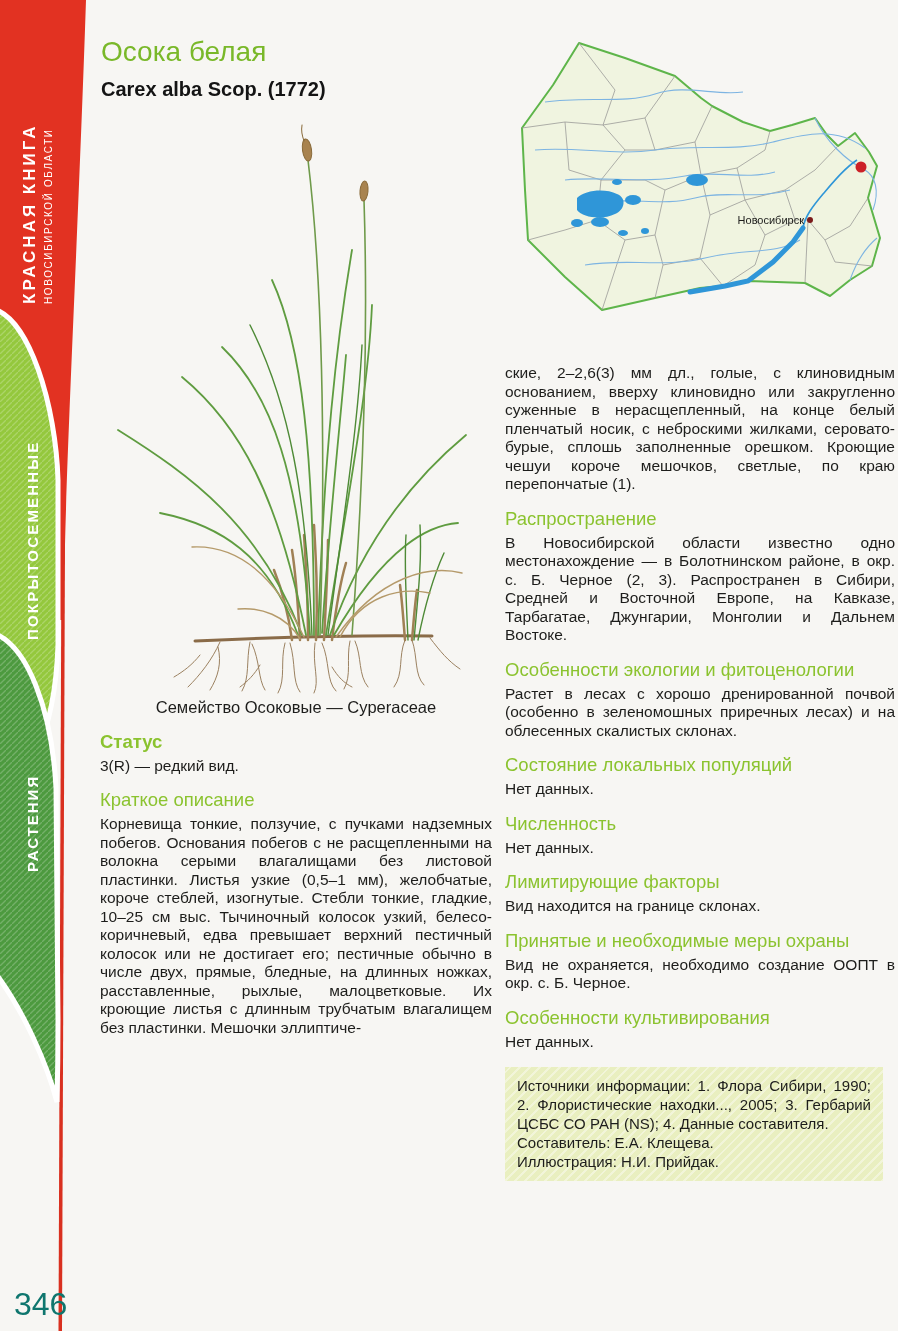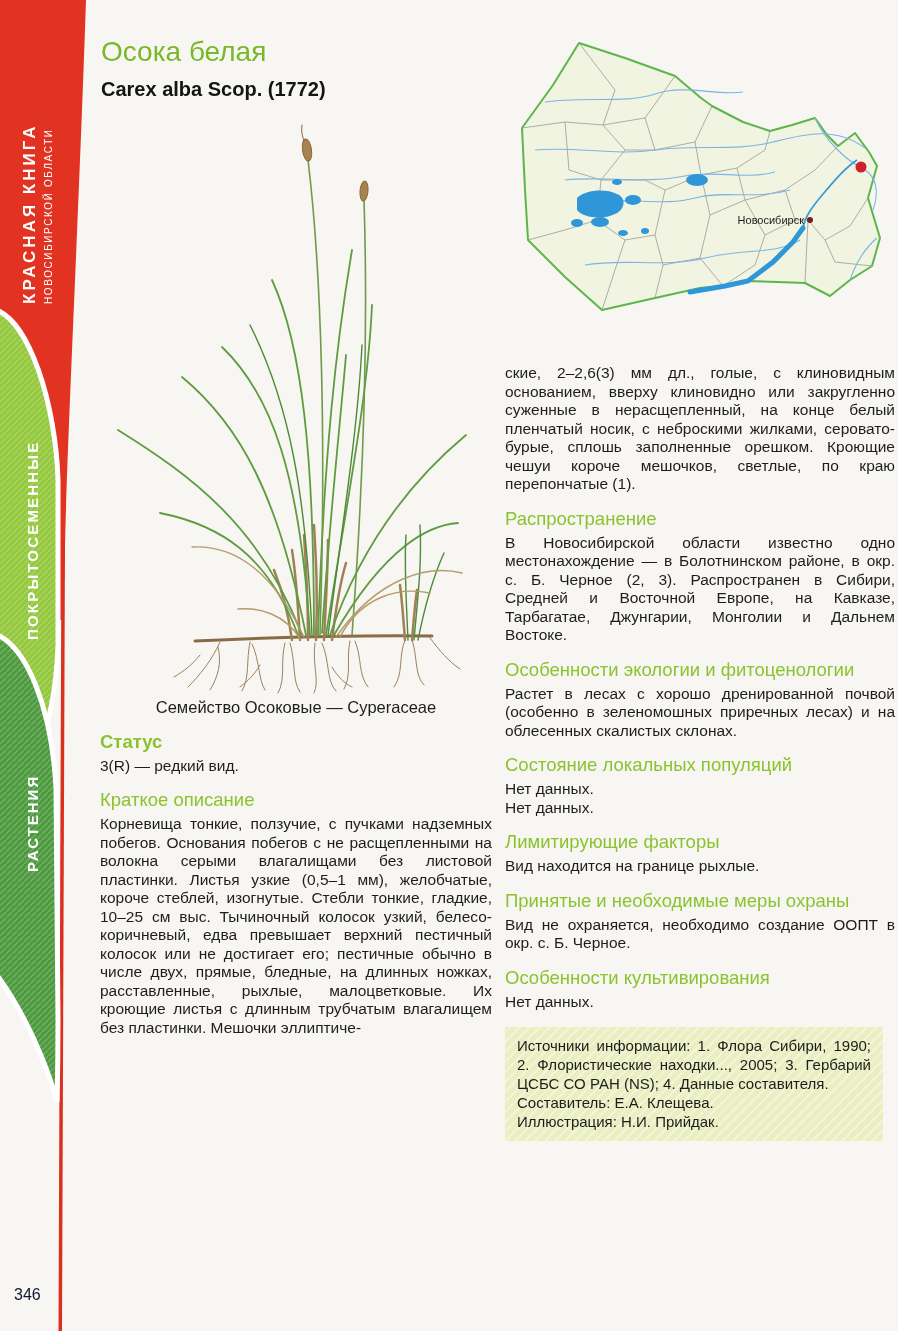--- a/index.html
+++ b/index.html
@@ -20,21 +20,21 @@
   .col-left{left:100px;top:698px;width:392px;}
   .col-right{left:505px;top:336px;width:390px;margin-top:28px;}
   .caption{font-size:16.5px;margin:0 0 14px 0;text-align:center;}
   .h-green{color:#8bc32f;font-size:18.5px;line-height:22px;margin:14px 0 4px 0;text-align:left;}
   .h-green.bold{font-weight:bold;}
   .body-p{margin:0;}
   .sources{margin-top:16px;background:#e9efc0;
      background-image:repeating-linear-gradient(-45deg,rgba(255,255,255,.4) 0 2px,rgba(0,0,0,0) 2px 7px);
      padding:9px 12px 10px 12px;font-size:15px;line-height:19px;width:354px;}
   .sources p{margin:0;}
-  .pagenum{position:absolute;left:14px;top:1286px;font-size:16px;color:#0f172a;}
+  .pagenum{position:absolute;left:14px;top:1286px;font-size:32px;color:#0f766e;}
   .figure-svg{position:absolute;left:100px;top:95px;}
   .map-svg{position:absolute;left:505px;top:30px;}
   .map-label{font-size:11px;fill:#1d1d1b;font-family:"Liberation Sans",sans-serif;}
 </style>
 </head>
 <body>
 
 <div class="page">
 
   <svg class="sidebar-svg" width="100" height="1331" viewBox="0 0 100 1331">
@@ -202,25 +202,26 @@
     </div>
     <div>
       <div class="h-green">Особенности экологии и фитоценологии</div>
       <p class="body-p">Растет в лесах с хорошо дренированной почвой (особенно в зеленомошных приречных лесах) и на облесенных скалистых склонах.</p>
     </div>
     <div>
       <div class="h-green">Состояние локальных популяций</div>
       <p class="body-p">Нет данных.</p>
     </div>
     <div>
+      <div class="h-green">Численность</div>
       <p class="body-p">Нет данных.</p>
     </div>
     <div>
       <div class="h-green">Лимитирующие факторы</div>
-      <p class="body-p">Вид находится на границе рыхлые.</p>
+      <p class="body-p">Вид находится на границе склонах.</p>
     </div>
     <div>
       <div class="h-green">Принятые и необходимые меры охраны</div>
       <p class="body-p">Вид не охраняется, необходимо создание ООПТ в окр. с. Б. Черное.</p>
     </div>
     <div>
       <div class="h-green">Особенности культивирования</div>
       <p class="body-p">Нет данных.</p>
     </div>
 

